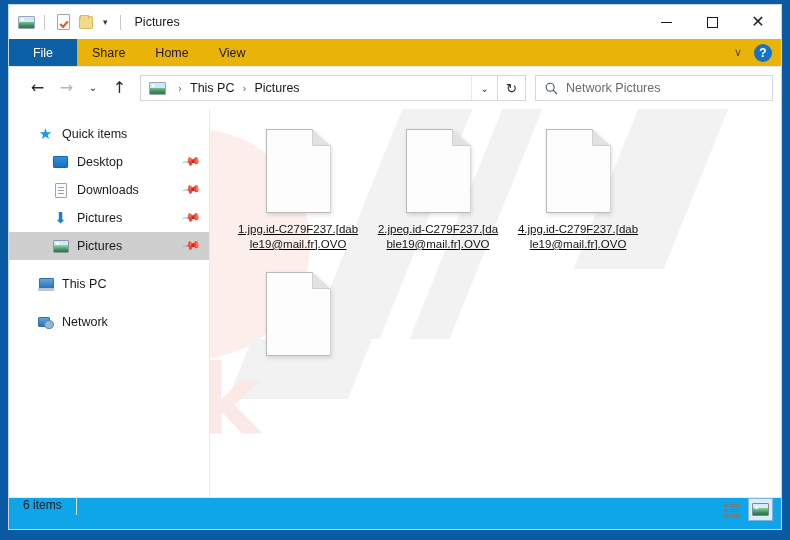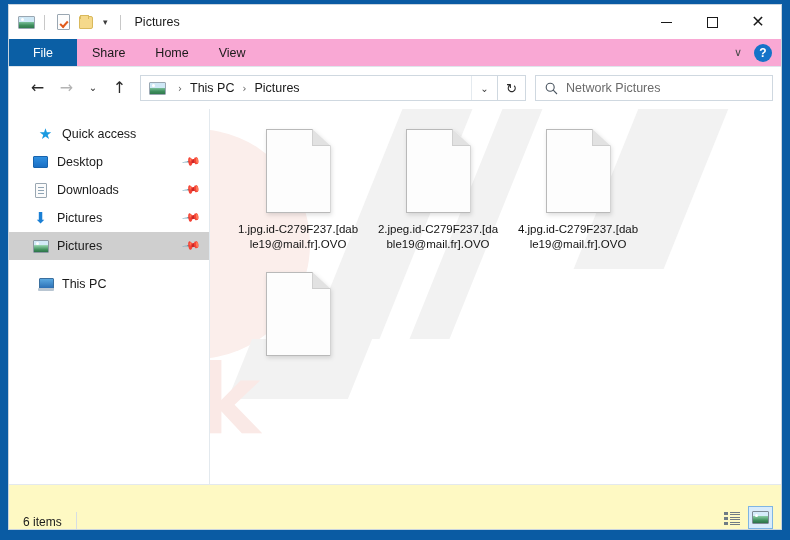--- a/index.html
+++ b/index.html
@@ -144,21 +144,21 @@
     line-height: 1;
     font-family: "DejaVu Sans", sans-serif;
     font-weight: 300;
   }
 
   
   .ribbon {
     height: 28px;
     display: flex;
     align-items: stretch;
-    background: #f9a8d4;
+    background: #eab308;
     border-bottom: 1px solid #dfe6ec;
     flex: none;
     position: relative;
     z-index: 5;
   }
   .tab {
     display: flex;
     align-items: center;
     padding: 0 15px;
     font-size: 12.5px;
@@ -305,21 +305,21 @@
     z-index: 3;
   }
   .nav-item {
     height: 28px;
     display: flex;
     align-items: center;
     padding-right: 10px;
     position: relative;
   }
   .nav-item.l0 { padding-left: 28px; }
-  .nav-item.l1 { padding-left: 23px; }
+  .nav-item.l1 { padding-left: 43px; }
   .nav-item.selected { background: #cfcfcf; }
   .nav-label {
     font-size: 12.5px;
     color: #1a1a1a;
     margin-left: 8px;
     white-space: nowrap;
   }
   .nav-gap { height: 10px; }
   .pin {
     margin-left: auto;
@@ -439,20 +439,21 @@
     position: relative;
     z-index: 2;
   }
   .file-item {
     width: 140px;
     padding-top: 6px;
     display: flex;
     flex-direction: column;
     align-items: center;
     margin-bottom: 13px;
+    text-decoration: underline;
   }
   .doc-icon {
     width: 65px;
     height: 84px;
     position: relative;
     filter: drop-shadow(1px 2px 2px rgba(0,0,0,0.13));
   }
   .doc-icon .page {
     position: absolute;
     inset: 0;
@@ -506,26 +507,26 @@
   .wm-circle {
     position: absolute;
     border-radius: 50%;
     background: #fbeeeb;
     z-index: 1;
     pointer-events: none;
   }
 
   
   .statusbar {
-    height: 45px;
+    height: 32px;
     border-top: 1px solid #e3e9ee;
     display: flex;
-    align-items: flex-end;
+    align-items: flex-start;
     padding: 0 8px 0 14px;
-    background: #fef9c3;
+    background: #0ea5e9;
     flex: none;
     position: relative;
     z-index: 5;
   }
   .status-text {
     font-size: 12px;
     color: #1a1a1a;
   }
   .status-sep {
     width: 1px;
@@ -659,21 +660,21 @@
   </div>
 
   <div class="content">
 
     <div class="sidebar">
 
       <div class="nav-item l0">
         <span class="ni-ico">
             <span class="ico-star">★</span>
           </span>
-        <span class="nav-label">Quick access</span>
+        <span class="nav-label">Quick items</span>
       </div>
 
       <div class="nav-item l1">
         <span class="ni-ico">
             <span class="ico-desktop"></span>
           </span>
         <span class="nav-label">Desktop</span>
         <span class="pin">📌</span>
       </div>
 
@@ -705,20 +706,26 @@
 
       <div class="nav-item l0">
         <span class="ni-ico">
             <span class="ico-pc"></span>
           </span>
         <span class="nav-label">This PC</span>
       </div>
 
       <div class="nav-gap"></div>
 
+      <div class="nav-item l0">
+        <span class="ni-ico">
+            <span class="ico-net"></span>
+          </span>
+        <span class="nav-label">Network</span>
+      </div>
     </div>
 
     <div class="filepane">
 
       <div class="wm-circle" style="left:-130px; top:20px; width:230px; height:230px;"></div>
       <div class="wm wm-band" style="left:150px; top:-20px; width:70px; height:250px;"></div>
       <div class="wm wm-band" style="left:250px; top:-20px; width:40px; height:250px;"></div>
       <div class="wm wm-band" style="left:400px; top:-20px; width:90px; height:180px;"></div>
       <div class="wm wm-band" style="left:30px; top:230px; width:120px; height:60px;"></div>
       <div class="wm-text" style="left:-145px; top:235px;">risk</div>

